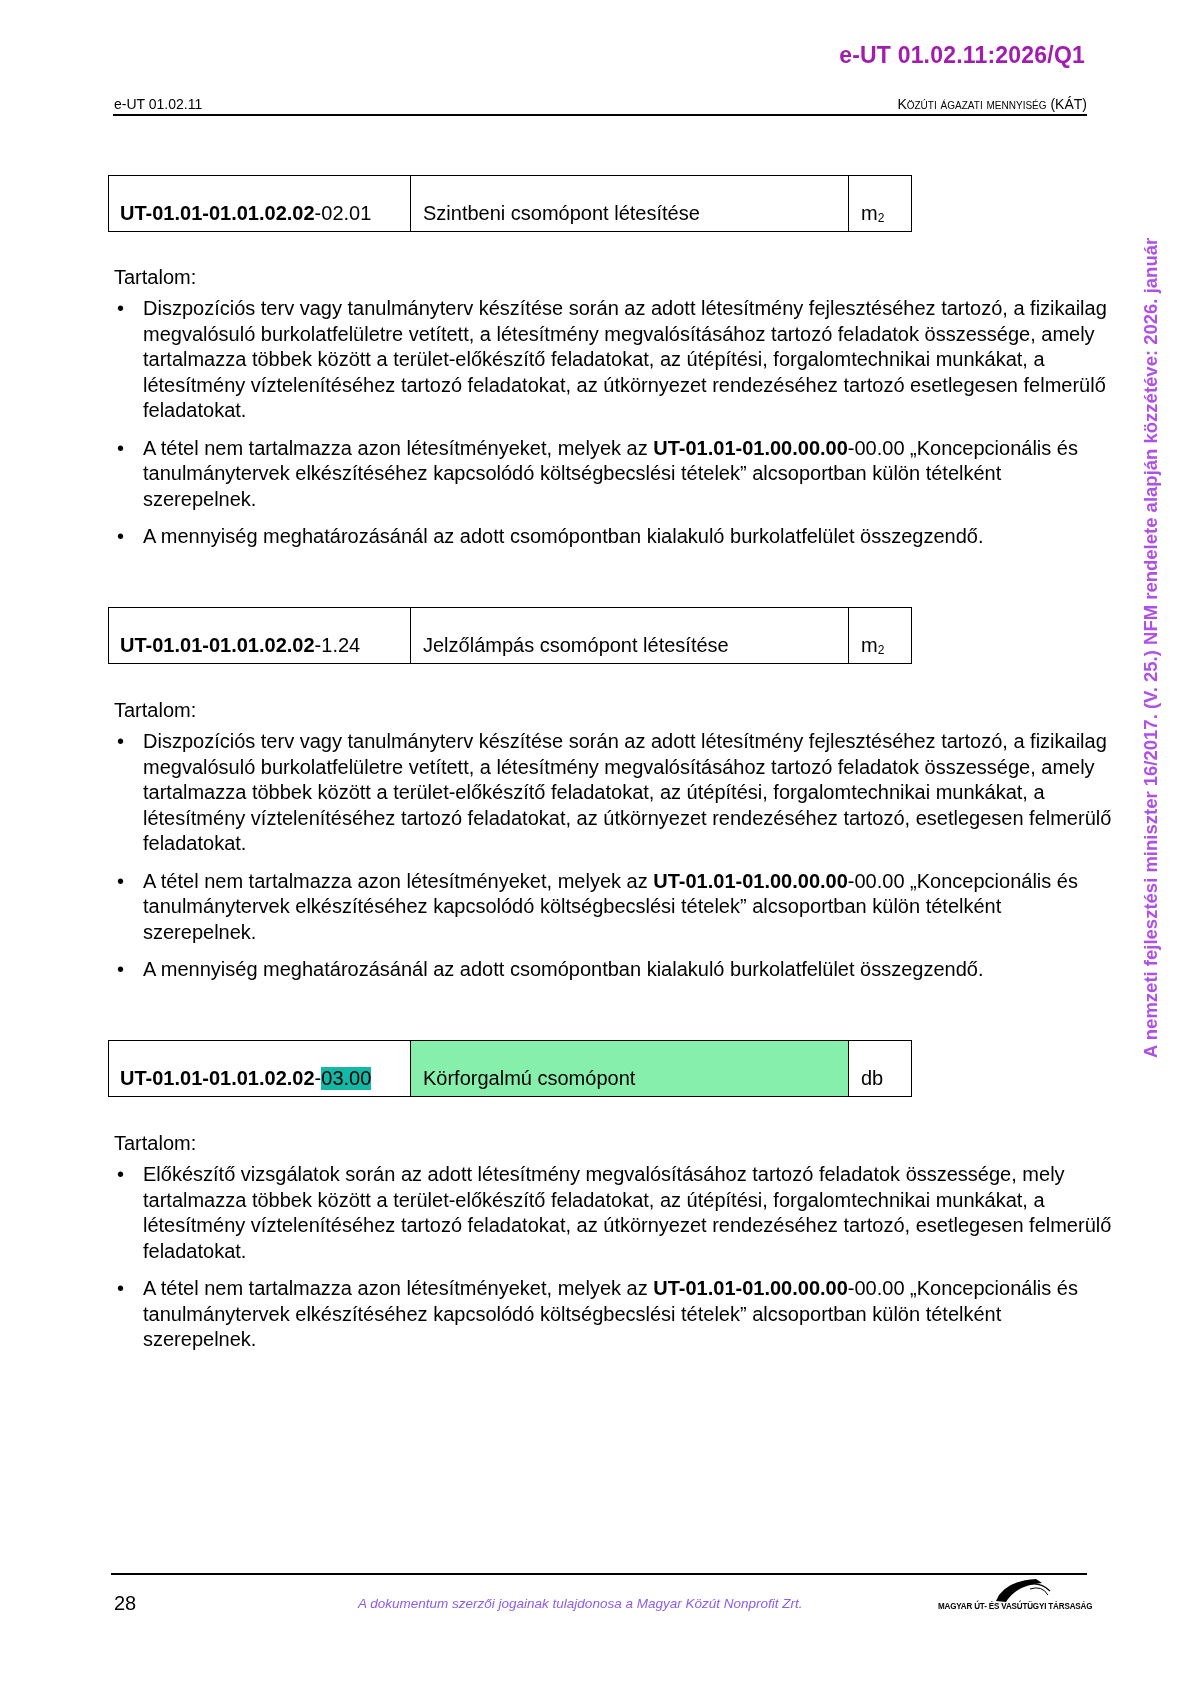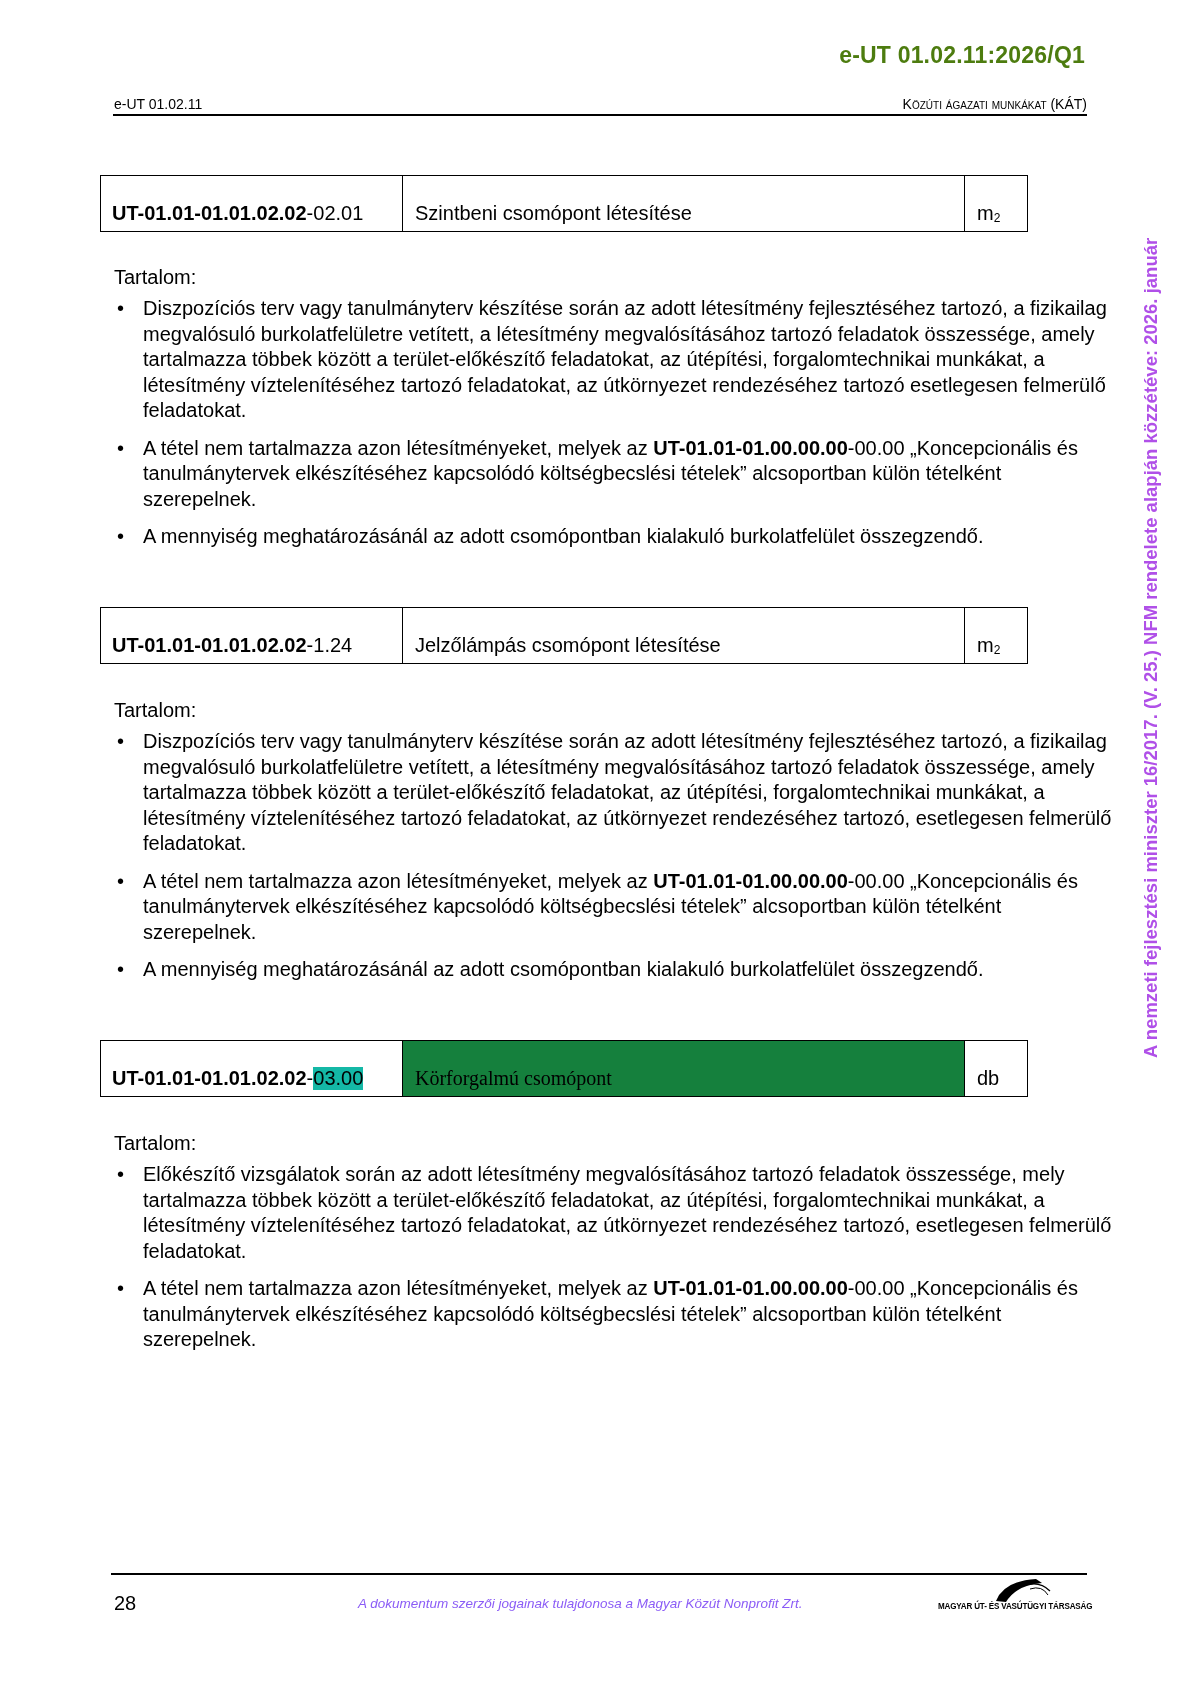--- a/index.html
+++ b/index.html
@@ -1,33 +1,33 @@
 <!DOCTYPE html>
 <html><head>
 <meta charset="utf-8">
 <style>
   html, body { margin: 0; padding: 0; background: #ffffff; }
   body { width: 1190px; height: 1684px; position: relative; overflow: hidden;
          font-family: "Liberation Sans", sans-serif; color: #000; }
   .doc-code { position: absolute; right: 105px; top: 42px; font-size: 23px; font-weight: bold;
-              color: #4d7c0f; letter-spacing: 0.2px; }
+              color: #a21caf; letter-spacing: 0.2px; }
   .hdr-left { position: absolute; left: 114px; top: 96px; font-size: 14px; }
   .hdr-right { position: absolute; right: 103px; top: 96px; font-size: 14px; font-variant: small-caps; }
   .hdr-line { position: absolute; left: 113px; width: 974px; top: 114px; height: 1.5px; background: #000; }
 
-  .item-table { position: absolute; left: 100px; width: 928px; height: 57px; border: 1.5px solid #000;
+  .item-table { position: absolute; left: 108px; width: 804px; height: 57px; border: 1.5px solid #000;
                 box-sizing: border-box; display: flex; font-size: 20px; }
   .item-table .code { width: 302px; border-right: 1.5px solid #000; box-sizing: border-box;
                       display: flex; align-items: flex-end; padding: 0 0 6px 11px; white-space: nowrap; }
   .item-table .code b { font-weight: bold; }
   .item-table .name { flex: 1; border-right: 1.5px solid #000; box-sizing: border-box;
                       display: flex; align-items: flex-end; padding: 0 0 6px 12px; }
   .item-table .unit { width: 62px; display: flex; align-items: flex-end; padding: 0 0 6px 12px; box-sizing: border-box; }
   .item-table .unit sup { font-size: 12px; vertical-align: 8px; }
-  .item-table.highlight .name { background: #15803d; font-family: Liberation Serif, serif; }
+  .item-table.highlight .name { background: #86efac; }
   .hl { background: #14b8a6; }
 
   .tartalom { position: absolute; left: 114px; font-size: 20px; margin-top: 8px; }
   .bullets { position: absolute; left: 114px; width: 1000px; margin: 0; padding: 0; list-style: none; font-size: 20px; line-height: 25.5px; }
   .bullets li { position: relative; padding-left: 29px; margin-bottom: 12px; }
   .bullets li .dot { position: absolute; left: 3px; top: 0; }
   .bullets li b { font-weight: bold; }
 
   .side-note { position: absolute; left: 1140px; top: 1058px; transform-origin: 0 0; transform: rotate(-90deg);
                font-size: 18.5px; font-weight: bold; color: #b050e8; white-space: nowrap; }
@@ -36,21 +36,21 @@
   .page-num { position: absolute; left: 114px; top: 1592px; font-size: 20px; }
   .copyright { position: absolute; left: 358px; top: 1596px; font-size: 13.5px; font-style: italic; color: #8b5cf6; }
   .logo { position: absolute; left: 938px; top: 1575px; width: 150px; height: 40px; }
   .logo-text { position: absolute; left: 0; bottom: 4px; font-size: 9.5px; font-weight: bold; letter-spacing: -0.2px; white-space: nowrap; transform: scaleX(0.85); transform-origin: 0 0; }
 </style>
 </head>
 <body>
 
 <div class="doc-code">e-UT 01.02.11:2026/Q1</div>
 <div class="hdr-left">e-UT 01.02.11</div>
-<div class="hdr-right">Közúti ágazati munkákat (KÁT)</div>
+<div class="hdr-right">Közúti ágazati mennyiség (KÁT)</div>
 <div class="hdr-line"></div>
 
 <div class="item-table" style="top:175px;">
   <div class="code">
     <b>UT-01.01-01.01.02.02</b>
       <span>-02.01</span>
   </div>
   <div class="name">Szintbeni csomópont létesítése</div>
   <div class="unit">
       <span>m</span>

